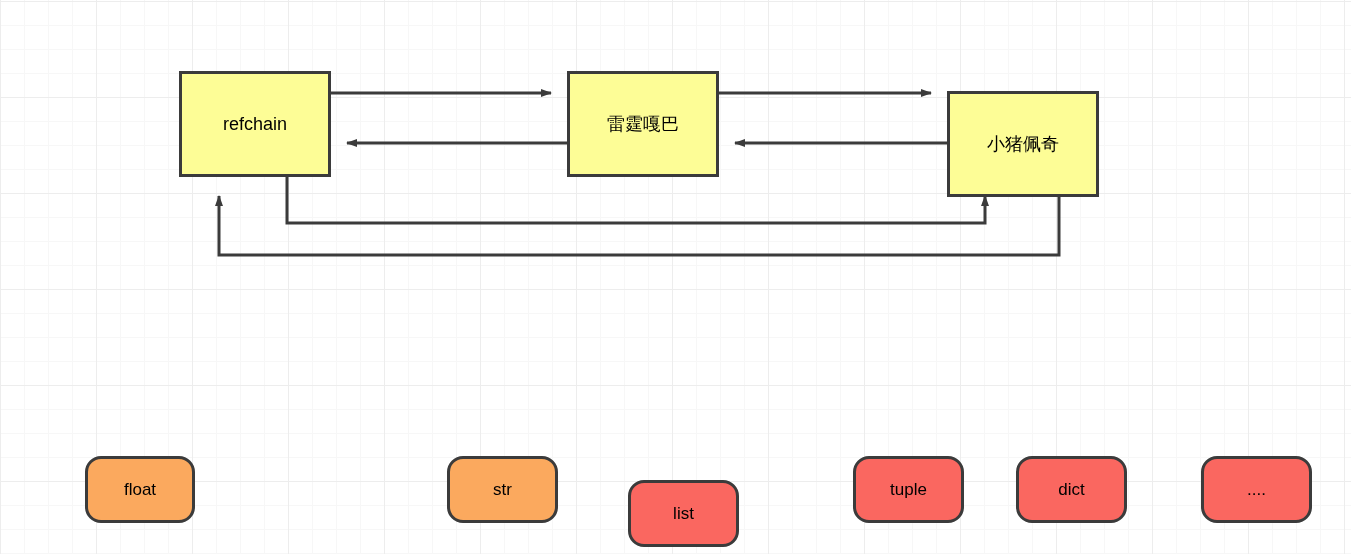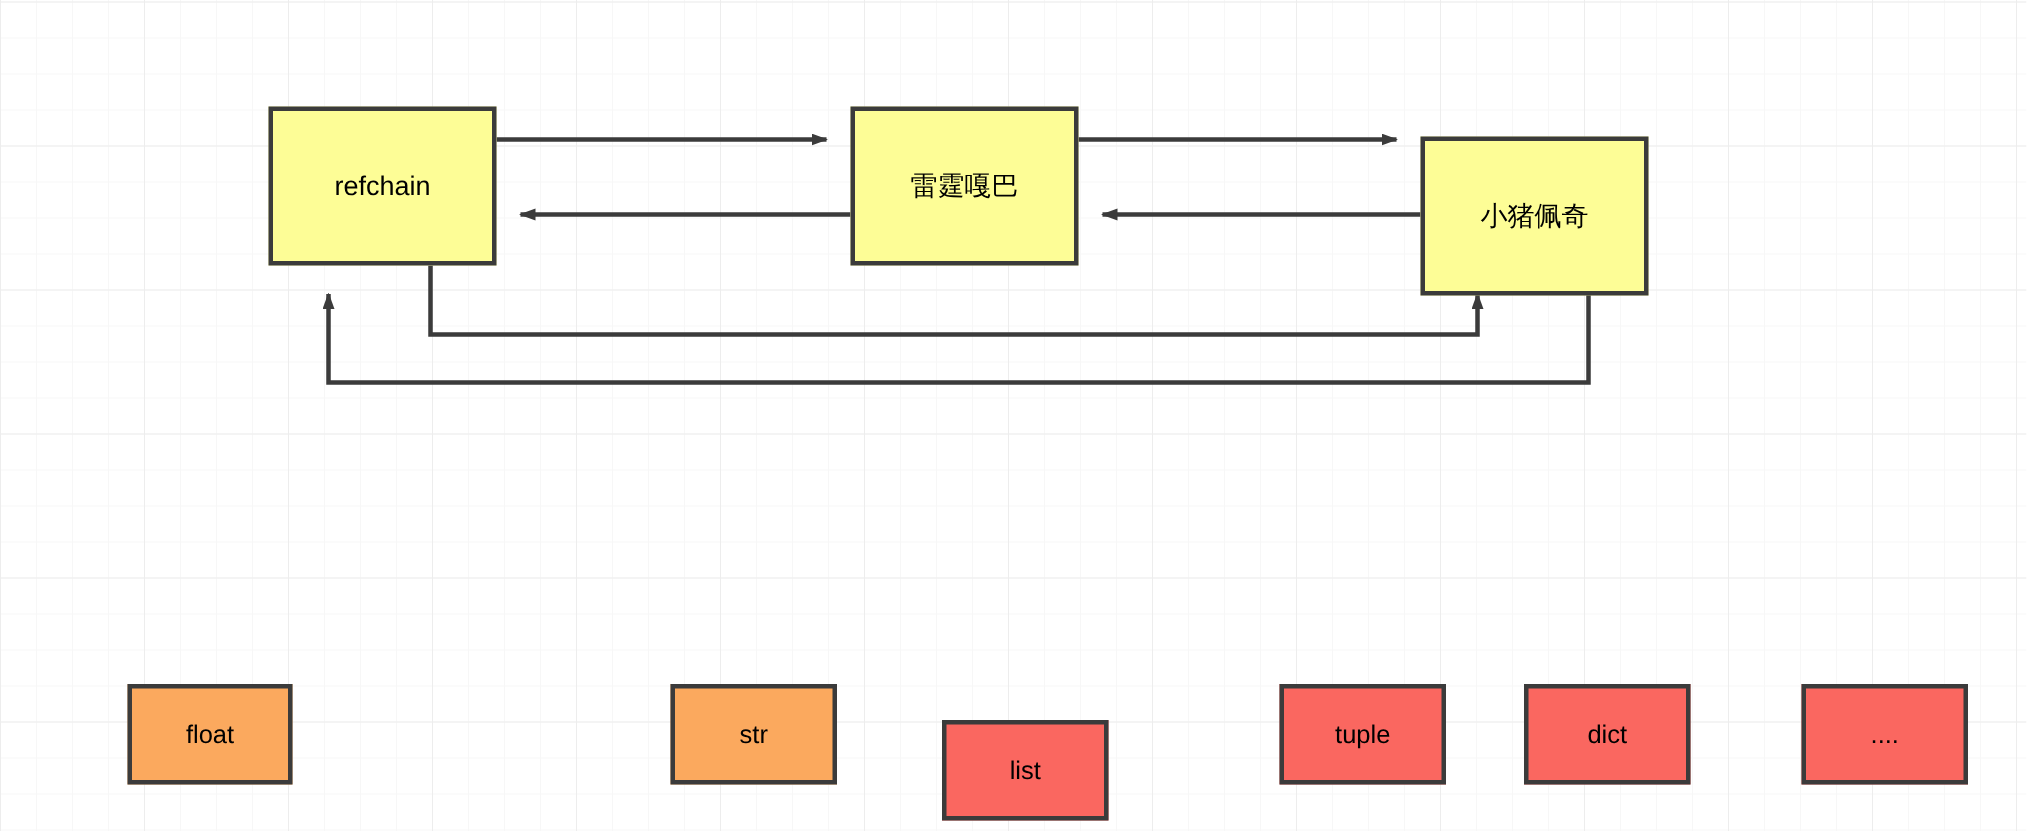--- a/index.html
+++ b/index.html
@@ -46,20 +46,21 @@
     color: #000000;
     line-height: 1;
     user-select: none;
   }
   .node-var {
     background: #fdfd96;
     font-size: 18px;
   }
   .node-type {
     font-size: 17px;
+    border-radius: 16px;
   }
   .node-type.orange { background: #fba95e; }
   .node-type.red { background: #fa6760; }
   .node-label {
     pointer-events: none;
   }
 </style>
 </head>
 <body>
 

